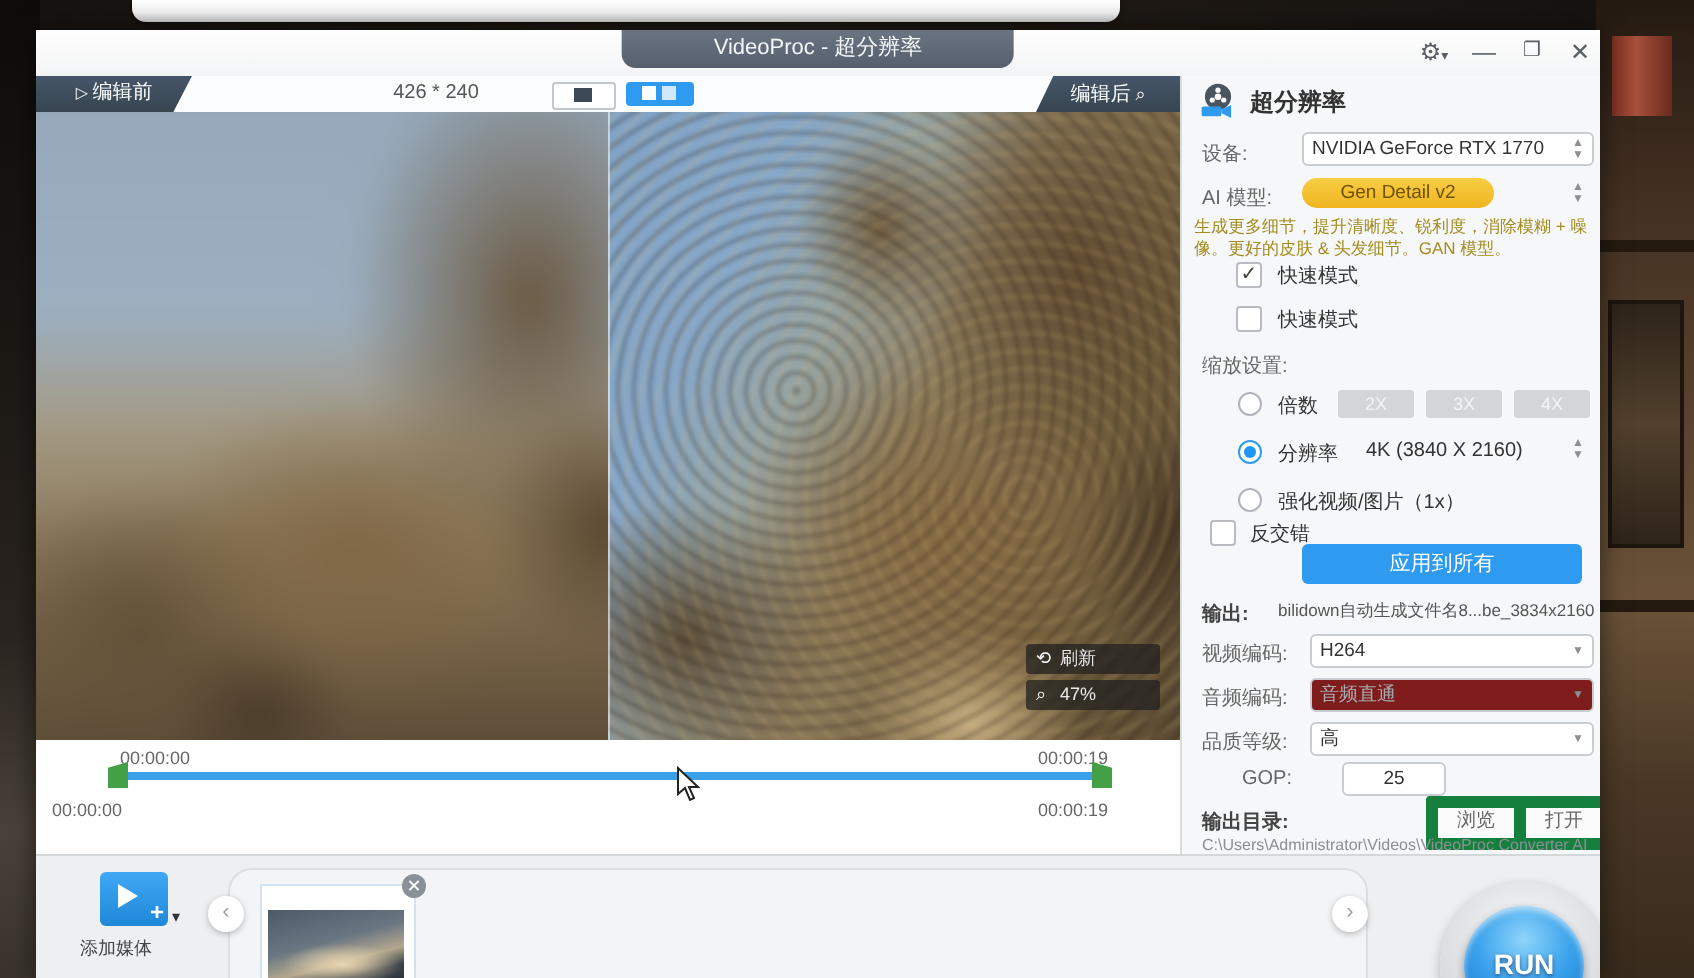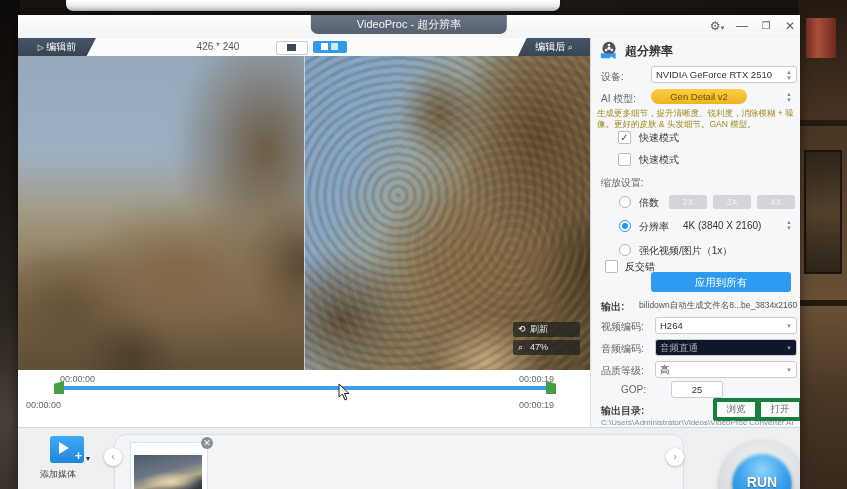--- a/index.html
+++ b/index.html
@@ -93,21 +93,21 @@
   .p-select{position:absolute;height:17px;background:#fff;border:1px solid #c9ccd0;border-radius:3px;
     font-size:9.5px;color:#333;line-height:16px;padding:0 4px;box-sizing:border-box;}
   .spin{position:absolute;right:3px;top:2px;width:8px;height:12px;color:#8a8f96;font-size:6px;line-height:6px;text-align:center;}
   .p-check{position:absolute;left:27px;width:11px;height:11px;border:1px solid #b8bcc1;border-radius:2px;background:#fff;
     font-size:10px;line-height:11px;text-align:center;color:#444;}
   .p-radio{position:absolute;left:28px;width:10px;height:10px;border:1px solid #b0b4ba;border-radius:50%;background:#fff;}
   .p-radio.sel{border-color:#2e9bf0;}
   .p-radio.sel::after{content:"";position:absolute;left:2px;top:2px;width:6px;height:6px;border-radius:50%;background:#2196f3;}
   .scale-btn{position:absolute;top:0;width:38px;height:14px;background:#d3d5d8;border-radius:2px;color:#f3f4f5;
     font-size:9px;line-height:14px;text-align:center;}
-  .mini-btn{position:absolute;height:15px;background:#fbfbfc;border:4px solid #15803d;border-radius:2px;
+  .mini-btn{position:absolute;height:15px;background:#fbfbfc;border:6px solid #15803d;border-radius:2px;
     font-size:9.5px;color:#666;line-height:14px;text-align:center;}
 
   .ai-pill{position:absolute;left:60px;top:0;width:96px;height:15px;border-radius:8px;
     background:linear-gradient(180deg,#f8ce45,#efb41f);color:#6e5200;font-size:9.5px;line-height:15px;text-align:center;}
   .model-desc{position:absolute;left:6px;top:70px;width:200px;font-size:8.5px;line-height:11px;color:#a38c1f;}
 
   .apply-btn{position:absolute;left:60px;top:234px;width:140px;height:20px;background:#2e9bf0;border-radius:3px;
     color:#fff;font-size:10.5px;line-height:20px;text-align:center;}
 
   .out-file{position:absolute;left:48px;top:262px;width:158px;font-size:8.5px;color:#555;white-space:nowrap;overflow:hidden;}
@@ -216,21 +216,21 @@
       <circle cx="12" cy="5" r="1.6" fill="#fff"></circle>
         <circle cx="8.5" cy="11" r="1.6" fill="#fff"></circle>
         <circle cx="15.5" cy="11" r="1.6" fill="#fff"></circle>
       <rect x="2" y="15" width="12" height="6" rx="1" fill="#2e9bf0"></rect>
       <path d="M14 17 l6-3 v8 l-6-3 z" fill="#2e9bf0"></path>
     </svg>
     <div class="panel-title">超分辨率</div>
 
     <div class="p-row-label" style="top:32px;">设备:</div>
     <div class="p-select" style="left:60px;top:28px;width:146px;">
-      <span>NVIDIA GeForce RTX 2510</span>
+      <span>NVIDIA GeForce RTX 1770</span>
       <div class="spin">▲<br>▼</div>
     </div>
 
     <div class="p-row-label" style="top:54px;">AI 模型:</div>
     <div class="abs" style="left:0;top:51px;width:210px;height:16px;">
       <div class="ai-pill">
         <span>Gen Detail v2</span>
       </div>
       <div class="spin" style="right:8px;top:2px;">▲<br>▼</div>
     </div>
@@ -268,21 +268,21 @@
     <div class="p-row-label" style="top:262px;color:#444;font-weight:bold;">输出:</div>
     <div class="out-file">bilidown自动生成文件名8...be_3834x2160.mp4</div>
 
     <div class="p-row-label" style="top:282px;">视频编码:</div>
     <div class="p-select" style="left:64px;top:279px;width:142px;">
       <span>H264</span>
       <div class="spin" style="top:5px;">▼</div>
     </div>
 
     <div class="p-row-label" style="top:304px;">音频编码:</div>
-    <div class="p-select" style="left:64px;top:301px;width:142px;background:#0f172a;color:#a7abb0;">
+    <div class="p-select" style="left:64px;top:301px;width:142px;background:#7f1d1d;color:#a7abb0;">
       <span>音频直通</span>
       <div class="spin" style="top:5px;">▼</div>
     </div>
 
     <div class="p-row-label" style="top:326px;">品质等级:</div>
     <div class="p-select" style="left:64px;top:323px;width:142px;">
       <span>高</span>
       <div class="spin" style="top:5px;">▼</div>
     </div>
 

